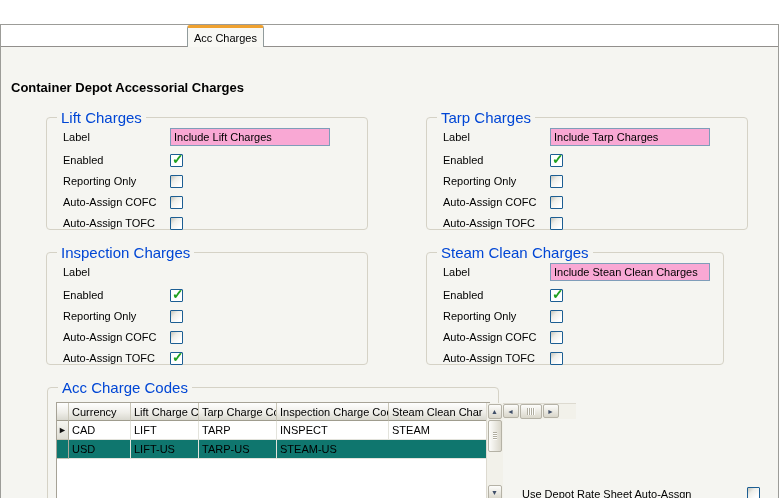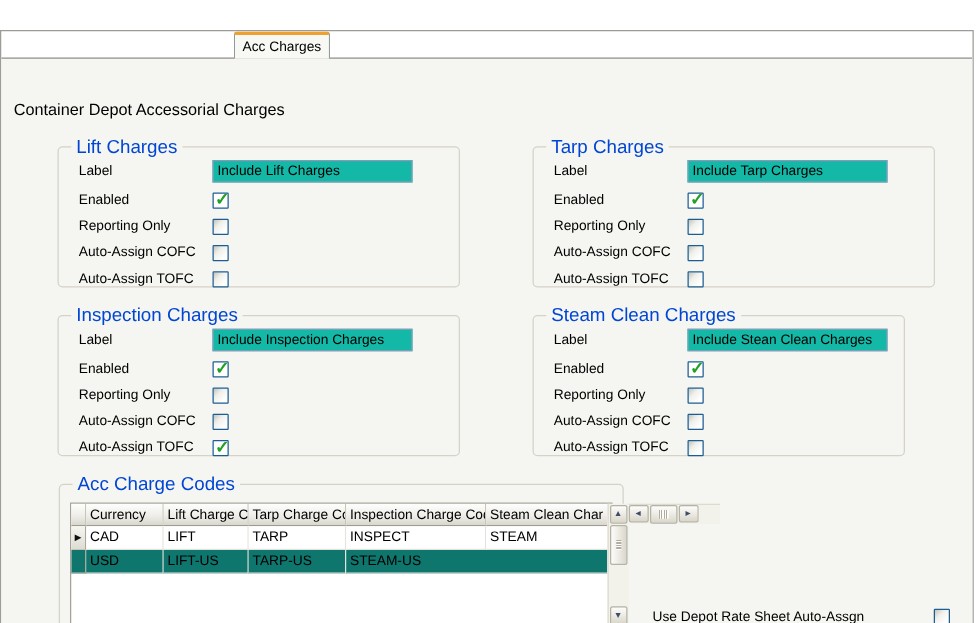--- a/index.html
+++ b/index.html
@@ -8,36 +8,36 @@
 
   
   .tab { position:absolute; left:186px; top:0; width:77px; height:22px; z-index:3;
          background:#F8F8F4; border:1px solid #919B9C; border-bottom:none;
          border-top:3px solid #EFA12F; border-radius:3px 3px 0 0;
          display:flex; align-items:center; justify-content:center; font-size:11px; color:#000; }
 
   
   .panel { position:absolute; left:0; right:0; top:21px; bottom:0; background:#F5F5F1; border-top:1px solid #928F8C; }
 
-  .page-title { position:absolute; left:10px; top:33px; font-size:13px; font-weight:normal; color:#000; }
+  .page-title { position:absolute; left:10px; top:33px; font-size:13px; font-weight:bold; color:#000; }
 
   
   .group { position:absolute; border:1px solid #D5D2C6; border-radius:4px; }
   .g1 { left:45px;  top:70px;  width:322px; height:113px; }
   .g2 { left:425px; top:70px;  width:322px; height:113px; }
   .g3 { left:45px;  top:205px; width:322px; height:113px; }
   .g4 { left:425px; top:205px; width:298px; height:113px; }
   .gtitle { position:absolute; top:-8px; left:10px; background:#F5F5F1; padding:0 4px;
             color:#0046D5; font-size:15px; line-height:15px; white-space:nowrap; }
 
   .frow { position:absolute; left:16px; right:8px; height:18px; display:flex; align-items:center; font-size:11px; color:#000; }
   .t0{top:10px} .t1{top:33px} .t2{top:54px} .t3{top:75px} .t4{top:96px}
   .flbl { width:107px; flex:none; }
 
-  .txt { width:160px; height:18px; border:1px solid #7F9DB9; background:#14b8a6;
+  .txt { width:160px; height:18px; border:1px solid #7F9DB9; background:#f9a8d4;
          font-family:"Liberation Sans", sans-serif; font-size:11px; padding:0 3px; color:#000; }
 
   .cb { position:relative; width:13px; height:13px; flex:none;
         border:1px solid #1C5E93; border-radius:1px;
         background:linear-gradient(135deg,#C3C3BA 0%,#EFEFEA 35%,#fff 80%); }
   .cb.checked { background:#fff; }
   .cb.checked::after { content:"✓"; position:absolute; left:1px; top:-4px;
         font-size:14px; font-weight:bold; color:#21A121; }
 
   
@@ -159,21 +159,20 @@
       <div class="frow t4">
           <span class="flbl">Auto-Assign TOFC</span>
         <span class="cb"></span>
         </div>
     </div>
 
     <div class="group g3">
       <span class="gtitle">Inspection Charges</span>
       <div class="frow t0">
           <span class="flbl">Label</span>
-        <input class="txt" value="Include Inspection Charges" style="">
         </div>
       <div class="frow t1">
           <span class="flbl">Enabled</span>
         <span class="cb checked"></span>
         </div>
       <div class="frow t2">
           <span class="flbl">Reporting Only</span>
         <span class="cb"></span>
         </div>
       <div class="frow t3">

